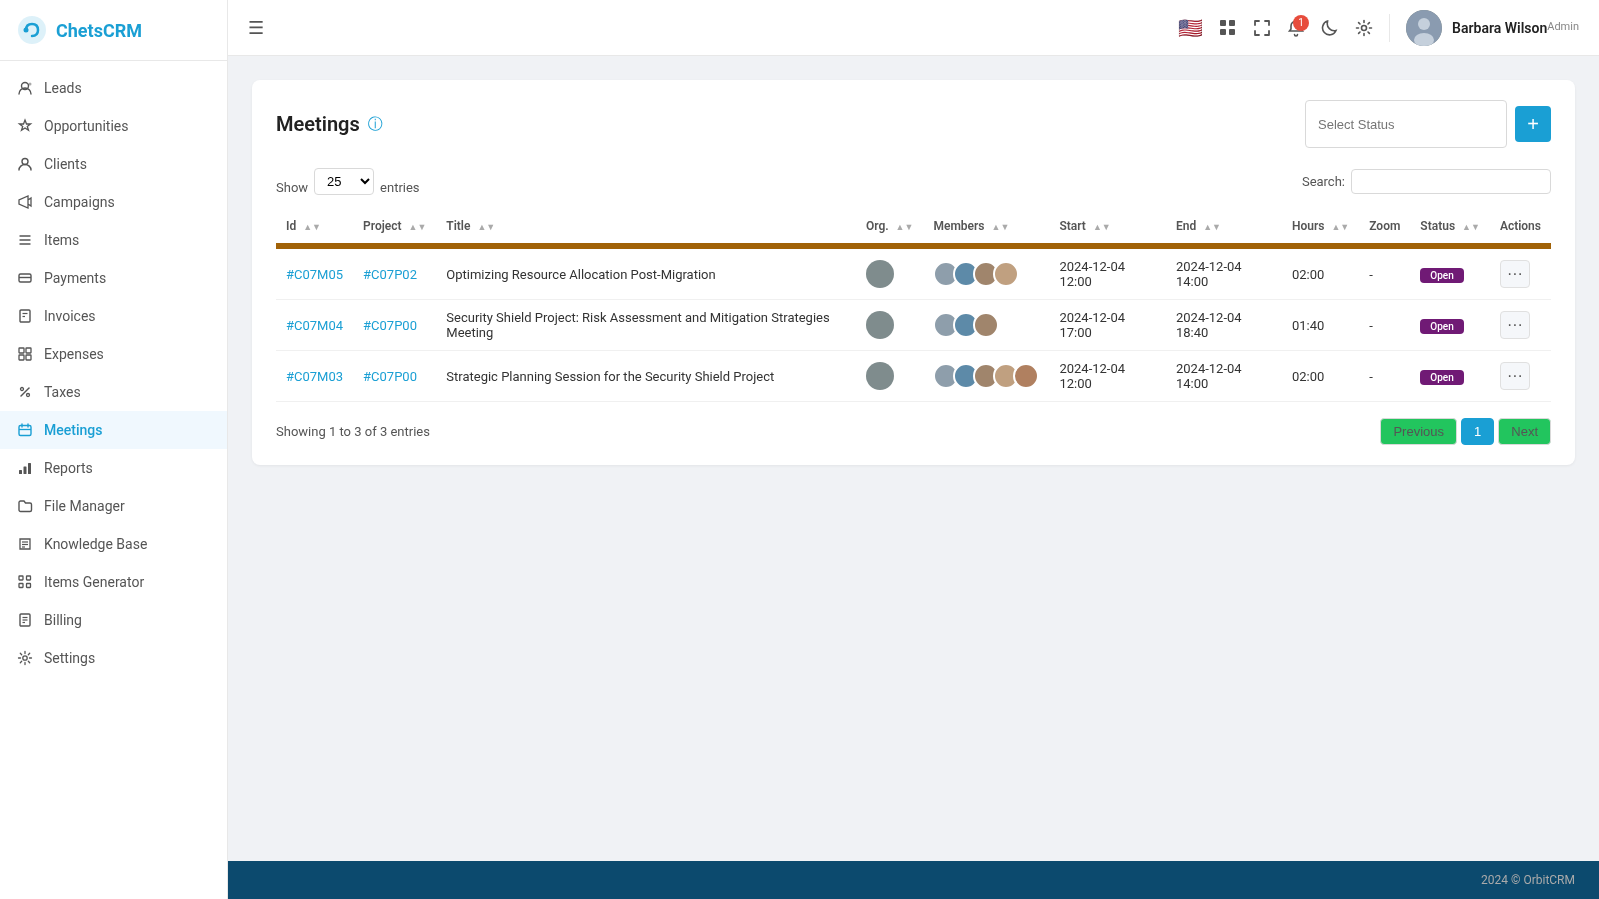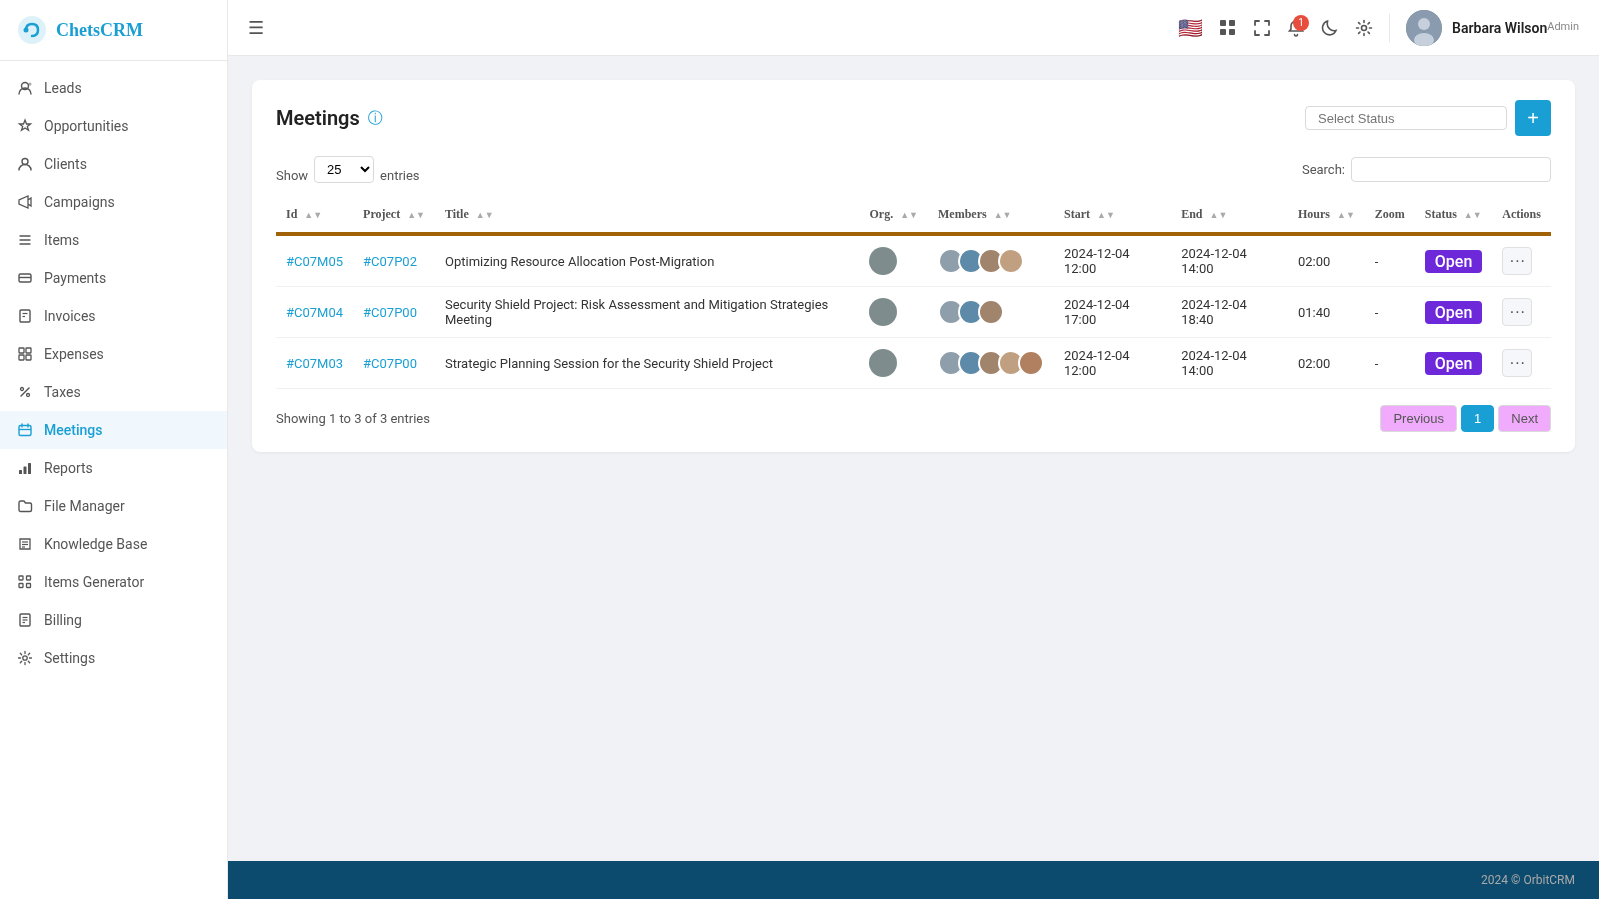--- a/index.html
+++ b/index.html
@@ -1,20 +1,20 @@
 <!DOCTYPE html>
 <html><head>
   <meta charset="utf-8">
   <style>
     * { box-sizing: border-box; margin: 0; padding: 0; }
     body { font-family: -apple-system, BlinkMacSystemFont, 'Segoe UI', Roboto, sans-serif; font-size: 13px; background: #f0f2f5; color: #333; display: flex; height: 100vh; overflow: hidden; }
 
     
     .sidebar { width: 228px; background: #fff; border-right: 1px solid #e8e8e8; display: flex; flex-direction: column; flex-shrink: 0; height: 100vh; overflow-y: auto; }
-    .sidebar-logo { display: flex; align-items: center; padding: 14px 16px; border-bottom: 1px solid #e8e8e8; font-family: Liberation Serif, serif; }
+    .sidebar-logo { display: flex; align-items: center; padding: 14px 16px; border-bottom: 1px solid #e8e8e8; }
     .logo-icon { width: 32px; height: 32px; margin-right: 8px; }
     .logo-text { font-size: 18px; font-weight: 700; color: #1a9fd4; }
     .sidebar-nav { padding: 8px 0; flex: 1; }
     .nav-item { display: flex; align-items: center; padding: 10px 16px; cursor: pointer; color: #555; font-size: 14px; border-radius: 0; transition: background 0.15s; }
     .nav-item.active { color: #1a9fd4; background: #f0f8fe; font-weight: 500; }
     .nav-item .nav-icon { width: 18px; height: 18px; margin-right: 10px; display: flex; align-items: center; justify-content: center; color: inherit; flex-shrink: 0; }
     .nav-item .nav-label { font-size: 14px; }
 
     
     .main-wrapper { flex: 1; display: flex; flex-direction: column; overflow: hidden; }
@@ -37,56 +37,56 @@
 
     
     .page-card { background: #fff; border-radius: 8px; padding: 20px 24px; box-shadow: 0 1px 3px rgba(0,0,0,0.06); }
 
     
     .page-header { display: flex; align-items: center; justify-content: space-between; margin-bottom: 20px; }
     .page-title-row { display: flex; align-items: center; gap: 8px; }
     .page-title { font-size: 20px; font-weight: 600; color: #222; }
     .info-icon { color: #1a9fd4; font-size: 15px; cursor: pointer; }
     .page-header-right { display: flex; align-items: center; gap: 8px; }
-    .status-select { border: 1px solid #d9d9d9; border-radius: 4px; padding: 6px 12px; font-size: 13px; color: #999; background: #fff; min-width: 160px; cursor: pointer; height: 24px; }
+    .status-select { border: 1px solid #d9d9d9; border-radius: 4px; padding: 6px 12px; font-size: 13px; color: #999; background: #fff; min-width: 160px; cursor: pointer; height: 48px; }
     .add-btn { background: #1a9fd4; color: #fff; border: none; border-radius: 4px; width: 36px; height: 36px; font-size: 20px; cursor: pointer; display: flex; align-items: center; justify-content: center; }
 
     
     .table-controls { display: flex; align-items: center; justify-content: space-between; margin-bottom: 14px; }
     .show-entries { display: flex; align-items: flex-end; gap: 6px; font-size: 13px; color: #555; }
     .entries-select { border: 1px solid #d9d9d9; border-radius: 4px; padding: 4px 8px; font-size: 13px; background: #fff; cursor: pointer; }
     .search-row { display: flex; align-items: center; gap: 6px; font-size: 13px; color: #555; }
     .search-input { border: 1px solid #d9d9d9; border-radius: 4px; padding: 4px 10px; font-size: 13px; background: #fff; width: 200px; }
 
     
     .table-wrap { overflow-x: auto; }
     table { width: 100%; border-collapse: collapse; }
-    thead tr { border-bottom: 4px solid #a16207; font-family: Liberation Serif, serif; }
+    thead tr { border-bottom: 6px solid #a16207; }
     th { padding: 10px 10px; text-align: left; font-size: 12px; font-weight: 600; color: #555; white-space: nowrap; cursor: pointer; }
     th .sort-icon { display: inline-flex; flex-direction: column; margin-left: 4px; font-size: 9px; color: #aaa; vertical-align: middle; }
     td { padding: 10px 10px; border-bottom: 1px solid #f0f0f0; font-size: 13px; color: #333; vertical-align: middle; }
     .link-blue { color: #1a9fd4; text-decoration: none; cursor: pointer; }
 
     
     .avatar-group { display: flex; align-items: center; }
     .avatar-group .av { width: 26px; height: 26px; border-radius: 50%; background: #a0b0c0; border: 2px solid #fff; margin-left: -6px; overflow: hidden; display: flex; align-items: center; justify-content: center; font-size: 10px; color: #fff; font-weight: 600; }
     .avatar-group .av:first-child { margin-left: 0; }
     .av-org { width: 28px; height: 28px; border-radius: 50%; background: #8899aa; display: flex; align-items: center; justify-content: center; font-size: 11px; color: #fff; font-weight: 600; }
 
     
-    .badge-open { background: #6d28d9; color: #fff; padding: 2px 10px; border-radius: 4px; font-size: 16px; font-weight: 500; }
+    .badge-open { background: #701a75; color: #fff; padding: 2px 10px; border-radius: 4px; font-size: 10px; font-weight: 500; }
 
     
     .action-btn { background: #f5f7fa; border: 1px solid #e0e0e0; border-radius: 4px; width: 30px; height: 28px; cursor: pointer; display: flex; align-items: center; justify-content: center; color: #555; font-size: 16px; }
 
     
     .pagination-row { display: flex; align-items: center; justify-content: space-between; margin-top: 16px; }
     .showing-text { font-size: 13px; color: #555; }
     .pagination { display: flex; align-items: center; gap: 4px; }
-    .page-btn { border: 1px solid #d9d9d9; background: #f0abfc; border-radius: 4px; padding: 5px 12px; font-size: 13px; cursor: pointer; color: #555; }
+    .page-btn { border: 1px solid #d9d9d9; background: #22c55e; border-radius: 4px; padding: 5px 12px; font-size: 13px; cursor: pointer; color: #555; }
     .page-btn.active { background: #1a9fd4; color: #fff; border-color: #1a9fd4; }
 
     
     .footer { text-align: right; padding: 12px 24px; font-size: 12px; color: #aaa; background: #0c4a6e; flex-shrink: 0; }
   </style>
 </head>
 <body>
 
 <div class="sidebar">
   <div class="sidebar-logo">

